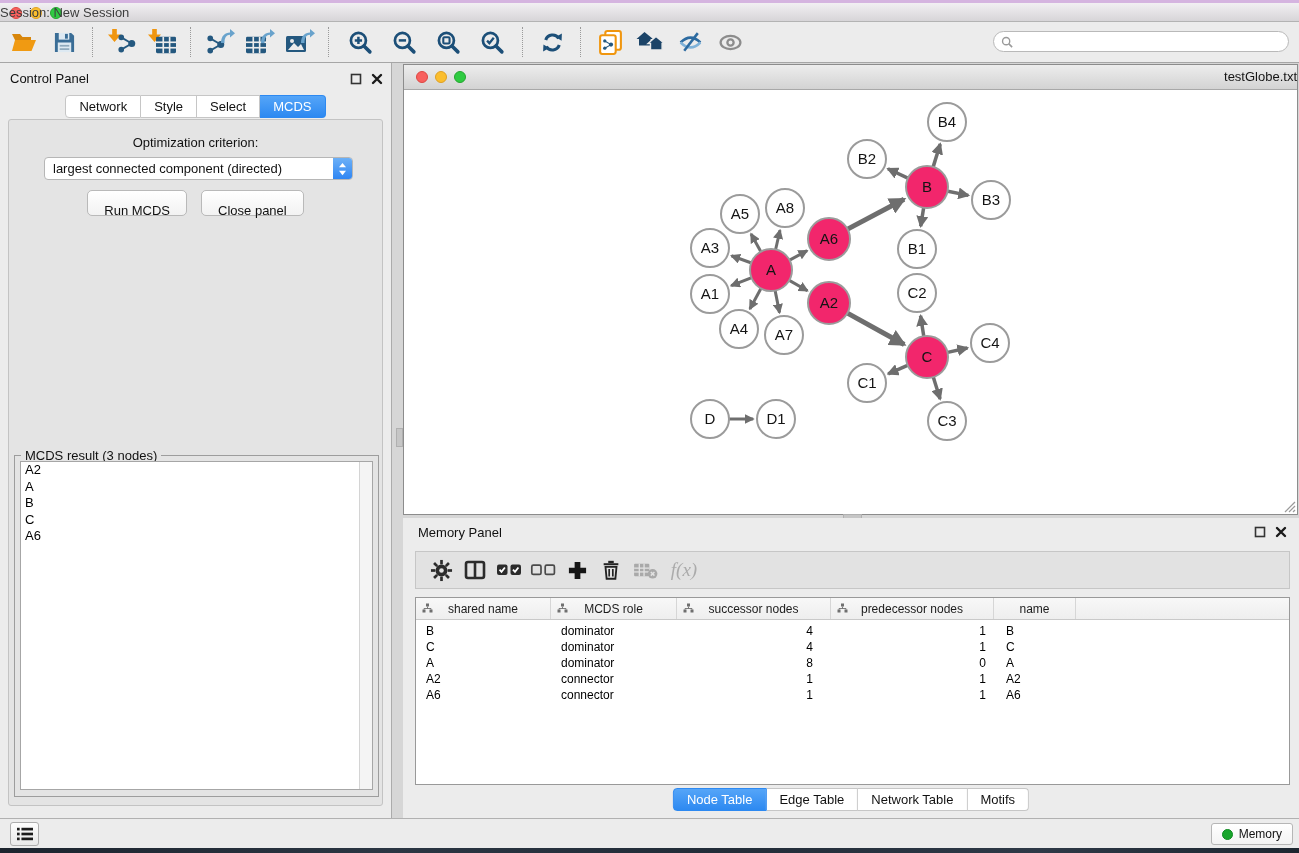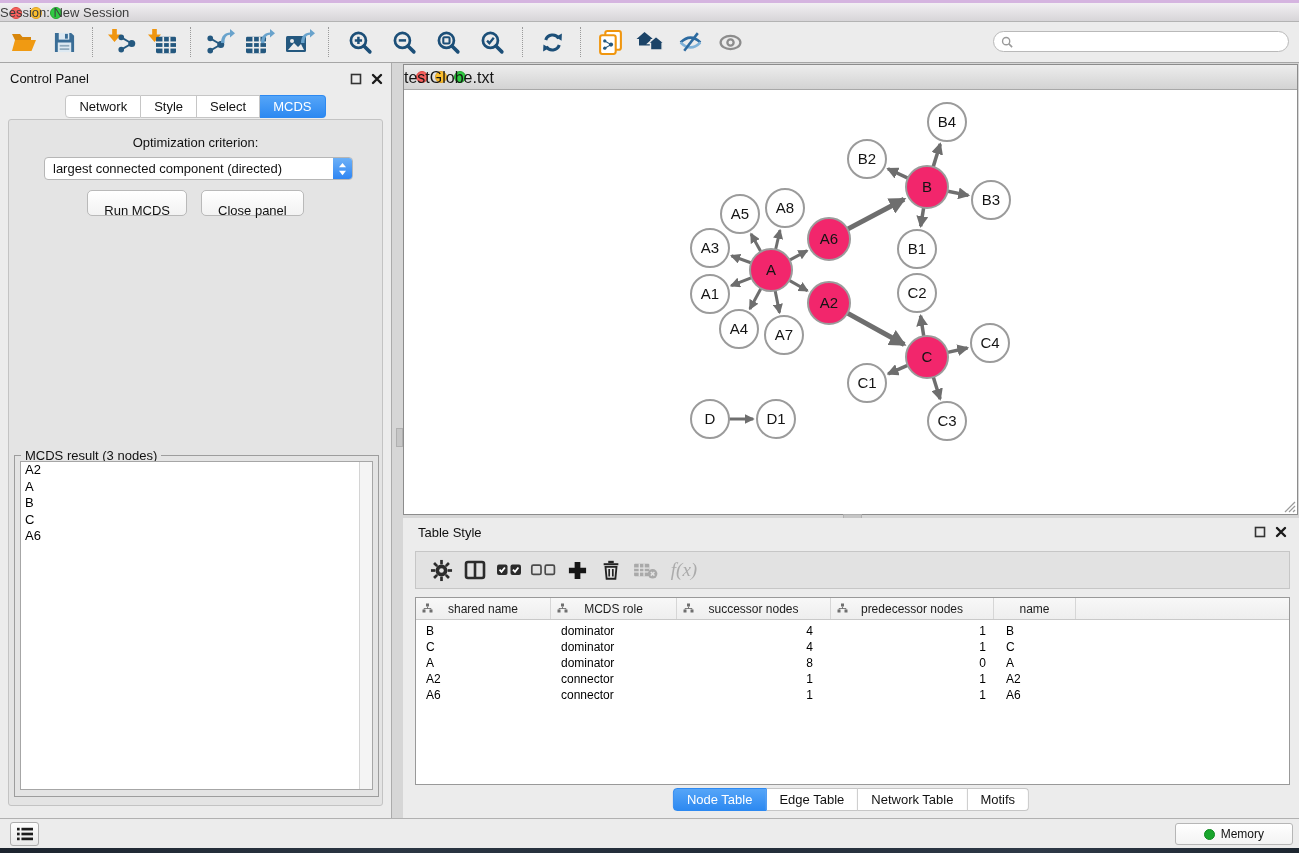--- a/index.html
+++ b/index.html
@@ -42,21 +42,21 @@
   .mac-btn{background:linear-gradient(#ffffff,#f2f2f2);border:1px solid #b9b9b9;border-radius:5px;font-size:13px;
     font-family:"Liberation Sans",sans-serif;color:#111;padding:12px 16px;height:23px;box-sizing:border-box}
   .result-box{position:absolute;left:5px;right:3px;top:335px;bottom:8px;border:1px solid #9d9d9d}
   .result-legend{position:absolute;top:-8px;left:6px;background:#e4e4e4;padding:0 4px;font-size:13px;color:#111}
   .listbox{position:absolute;left:5px;right:5px;top:5px;bottom:6px;background:#fff;border:1px solid #a6a6a6}
   .scroll-track{position:absolute;top:0;right:0;bottom:0;width:12px;background:#f4f4f4;border-left:1px solid #d4d4d4}
   .list-item{font-size:13px;color:#000;line-height:16.5px;padding-left:4px}
   
   .net-frame{position:absolute;left:403px;top:64px;right:1px;height:451px;background:#fff;border:1px solid #8c8c8c;box-sizing:border-box}
   .net-titlebar{position:absolute;left:0;top:0;right:0;height:24px;background:linear-gradient(#ededed,#d3d3d3);border-bottom:1px solid #a8a8a8}
-  .net-titlebar .title{position:absolute;left:0;right:0;top:4px;text-align:left;font-size:16px;color:#151515}
+  .net-titlebar .title{position:absolute;left:0;right:0;top:4px;text-align:right;font-size:13px;color:#151515}
   .net-lights{position:absolute;left:12px;top:6px;display:flex;gap:7px}
   .net-canvas{position:absolute;left:0;top:25px;right:0;bottom:0;background:#fff;overflow:hidden}
   .resize-grip{position:absolute;right:1px;bottom:1px;width:14px;height:14px}
   .side-grip-v{position:absolute;left:396px;top:428px;width:5px;height:17px;background:#c6c6c6;border:1px solid #b0b0b0}
   .side-grip-h{position:absolute;left:843px;top:514px;width:17px;height:4px;background:#c6c6c6;border:1px solid #b0b0b0}
   #graph-svg text{font-family:"Liberation Sans",sans-serif;font-size:15px;fill:#141414}
   
   .table-panel{position:absolute;left:403px;top:518px;right:0;bottom:35px;background:#ececec}
   .tp-toolbar{position:absolute;left:12px;right:9px;top:33px;height:38px;background:#e2e2e2;border:1px solid #c6c6c6;
     display:flex;align-items:center;padding-left:8px;gap:0;box-sizing:border-box}
@@ -73,21 +73,21 @@
   .td{font-size:12px;color:#000;box-sizing:border-box;white-space:nowrap}
   .td.c0{padding-left:10px}.td.c1{padding-left:10px}
   .td.c2{text-align:right;padding-right:18px}.td.c3{text-align:right;padding-right:8px}
   .td.c4{padding-left:12px}
   .bottom-tabs{position:absolute;top:270px;left:50%;transform:translateX(-50%);display:flex}
   
   .statusbar{position:absolute;left:0;right:0;top:818px;height:30px;background:#ececec;border-top:1px solid #b1b1b1;box-sizing:border-box}
   .sb-btn{position:absolute;left:10px;top:3px;width:29px;height:24px;background:linear-gradient(#fdfdfd,#e9e9e9);
     border:1px solid #adadad;border-radius:3px;display:flex;align-items:center;justify-content:center;padding:0}
   .memory-btn{position:absolute;right:6px;top:4px;height:22px;background:linear-gradient(#ffffff,#f3f3f3);border:1px solid #b6b6b6;
-    border-radius:3px;display:flex;align-items:center;gap:6px;padding:0 28px;font-size:12px;color:#111}
+    border-radius:3px;display:flex;align-items:center;gap:6px;padding:0 10px;font-size:12px;color:#111}
   .mem-dot{width:11px;height:11px;border-radius:50%;background:#18a52c;border:1px solid #0e8a20;box-sizing:border-box}
   .desktop{position:absolute;left:0;right:0;top:848px;height:5px;
     background:linear-gradient(90deg,#1c242e,#2b3643 30%,#222c38 55%,#2e3947 80%,#1d2630)}
 </style>
 </head>
 <body>
 
 <svg width="0" height="0" style="position:absolute" aria-hidden="true">
   <defs>
     <symbol id="sym-share" viewBox="0 0 24 24">
@@ -432,21 +432,21 @@
         <line x1="3" y1="13" x2="13" y2="3"></line>
         <line x1="7" y1="13" x2="13" y2="7"></line>
         <line x1="11" y1="13" x2="13" y2="11"></line>
       </g>
   </svg>
 </div>
 <div class="side-grip-v"></div>
 <div class="side-grip-h"></div>
 
 <div class="table-panel">
-  <div class="panel-title" style="left:15px;top:7px">Table Style</div>
+  <div class="panel-title" style="left:15px;top:7px">Memory Panel</div>
   <div class="panel-icons" style="right:12px;top:8px">
     <svg viewBox="0 0 12 12" width="12" height="12">
       <rect x="1.5" y="1.5" width="9" height="9" fill="none" stroke="#333" stroke-width="1.6"></rect>
     </svg>
     <svg viewBox="0 0 12 12" width="12" height="12">
       <path d="M2 2 L10 10 M10 2 L2 10" stroke="#1a1a1a" stroke-width="2.4" stroke-linecap="round"></path>
     </svg>
   </div>
   <div class="tp-toolbar">
     <button class="tp-btn">

